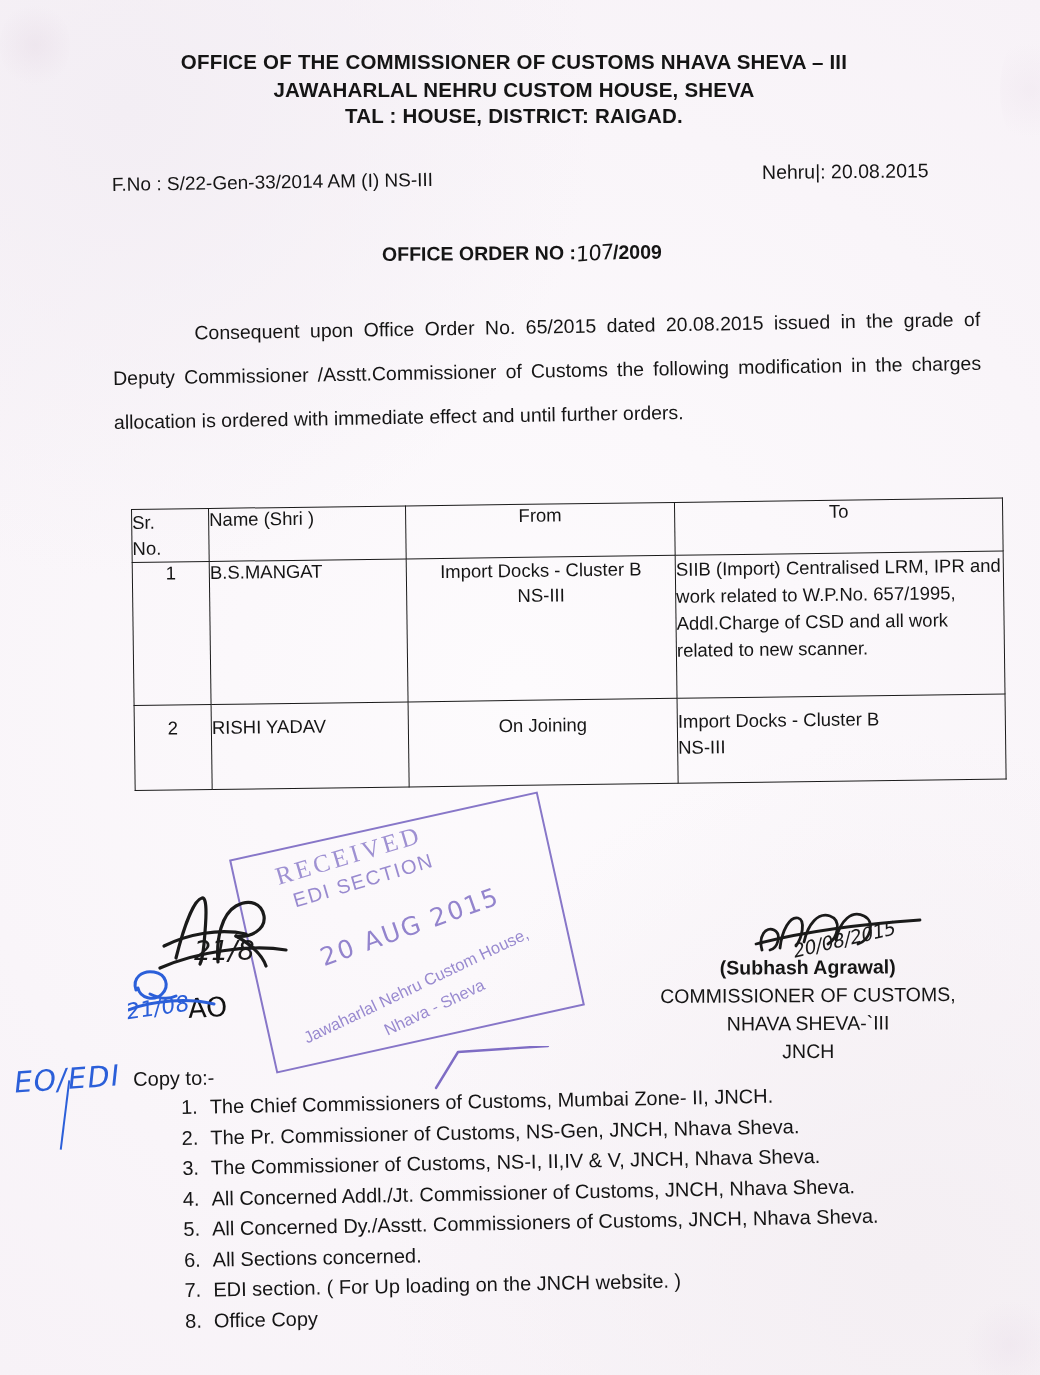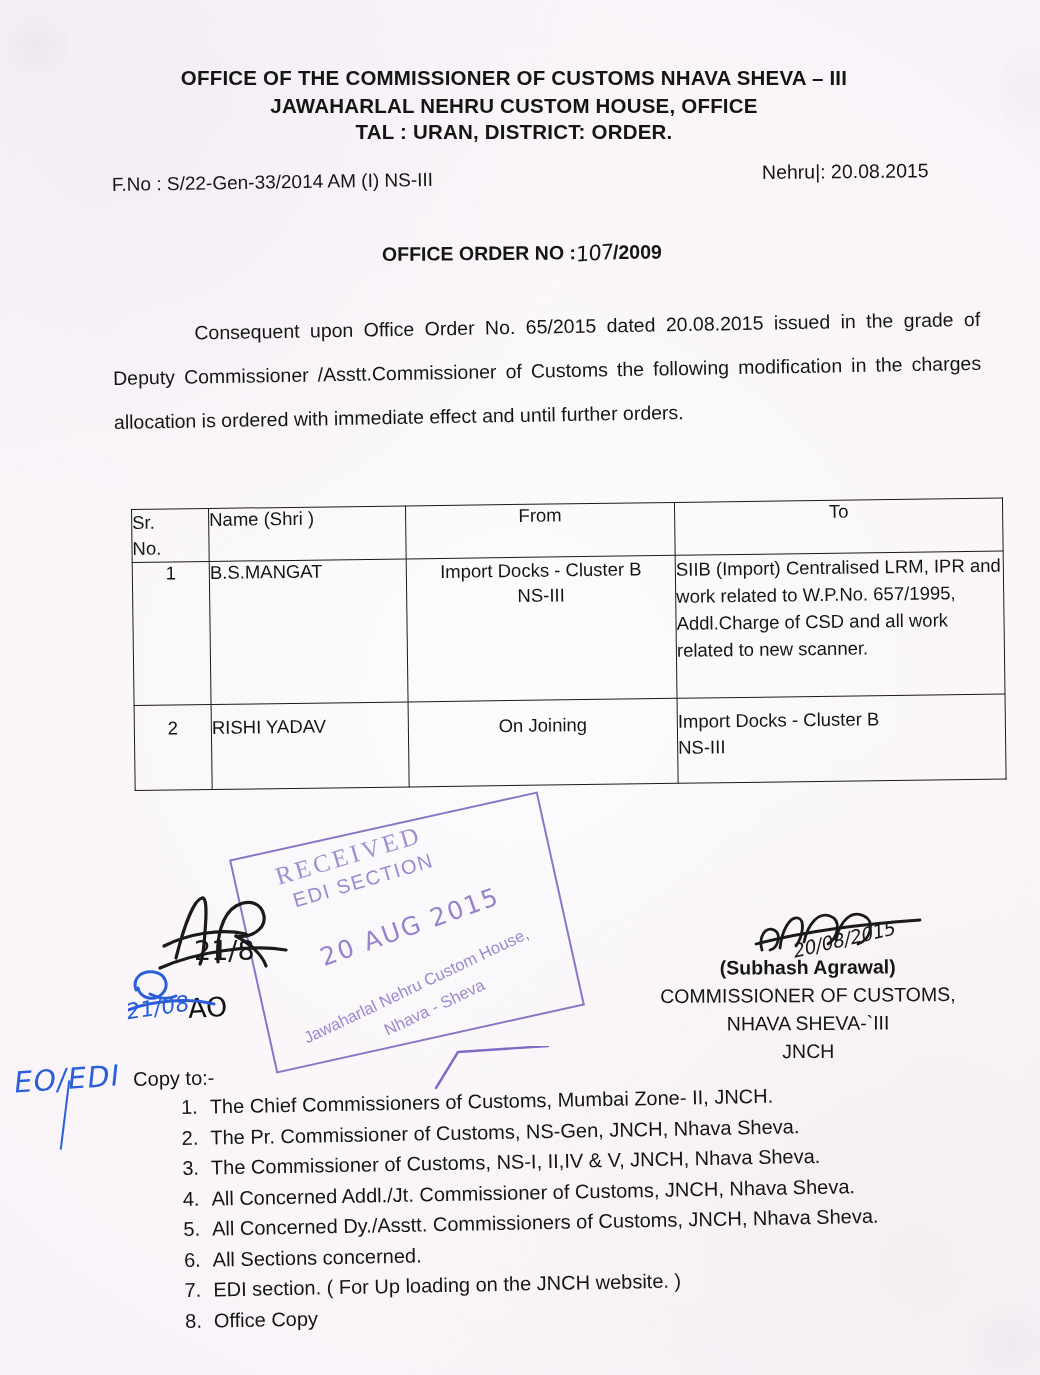--- a/index.html
+++ b/index.html
@@ -28,21 +28,20 @@
     pointer-events: none;
   }
 
   
   .hdr {
     position: absolute;
     left: 0; right: 12px;
     text-align: center;
     font-weight: bold;
     letter-spacing: 0.2px;
-    margin-top: 16px;
   }
   .hdr-l1 { top: 50px;  font-size: 20.5px; }
   .hdr-l2 { top: 78px;  font-size: 20.5px; }
   .hdr-l3 { top: 104px; font-size: 20.5px; }
 
   
   .fno {
     position: absolute;
     left: 112px; top: 174px;
     font-size: 19px;
@@ -192,20 +191,21 @@
     width: 150px; height: 96px;
     pointer-events: none;
   }
   .hw-2108 {
     position: absolute;
     left: 194px; top: 935px;
     font-family: "DejaVu Sans", sans-serif;
     font-size: 27px;
     color: #1a1a1a;
     pointer-events: none;
+    font-style: italic;
   }
   .hw-ao {
     position: absolute;
     left: 188px; top: 992px;
     font-family: "DejaVu Sans", sans-serif;
     font-size: 27px;
     color: #111;
     transform: rotate(-3deg);
     pointer-events: none;
   }
@@ -308,22 +308,22 @@
 </head>
 <body>
 
 <div id="page">
 
   <div class="blotch" style="left:0px;top:0px;width:70px;height:90px;background:radial-gradient(circle,#e9dfe9 0%,rgba(255,255,255,0) 70%);opacity:.55;"></div>
   <div class="blotch" style="left:965px;top:1300px;width:90px;height:90px;background:radial-gradient(circle,#ece2ec 0%,rgba(255,255,255,0) 70%);opacity:.5;"></div>
   <div class="blotch" style="left:1000px;top:30px;width:60px;height:120px;background:radial-gradient(circle,#efe6ef 0%,rgba(255,255,255,0) 70%);opacity:.5;"></div>
 
   <div class="hdr hdr-l1">OFFICE OF THE COMMISSIONER OF CUSTOMS NHAVA SHEVA – III</div>
-  <div class="hdr hdr-l2">JAWAHARLAL NEHRU CUSTOM HOUSE, OFFICE</div>
-  <div class="hdr hdr-l3">TAL : URAN, DISTRICT: ORDER.</div>
+  <div class="hdr hdr-l2">JAWAHARLAL NEHRU CUSTOM HOUSE, SHEVA</div>
+  <div class="hdr hdr-l3">TAL : HOUSE, DISTRICT: RAIGAD.</div>
 
   <div class="fno">F.No : S/22-Gen-33/2014 AM (I) NS-III</div>
   <div class="datel">
     <span>Nehru|:</span>
     <span>20.08.2015</span>
   </div>
 
   <div class="orderno">
     <span>OFFICE ORDER NO  :</span><span class="hand-num">107</span><span>/2009</span>
   </div>

